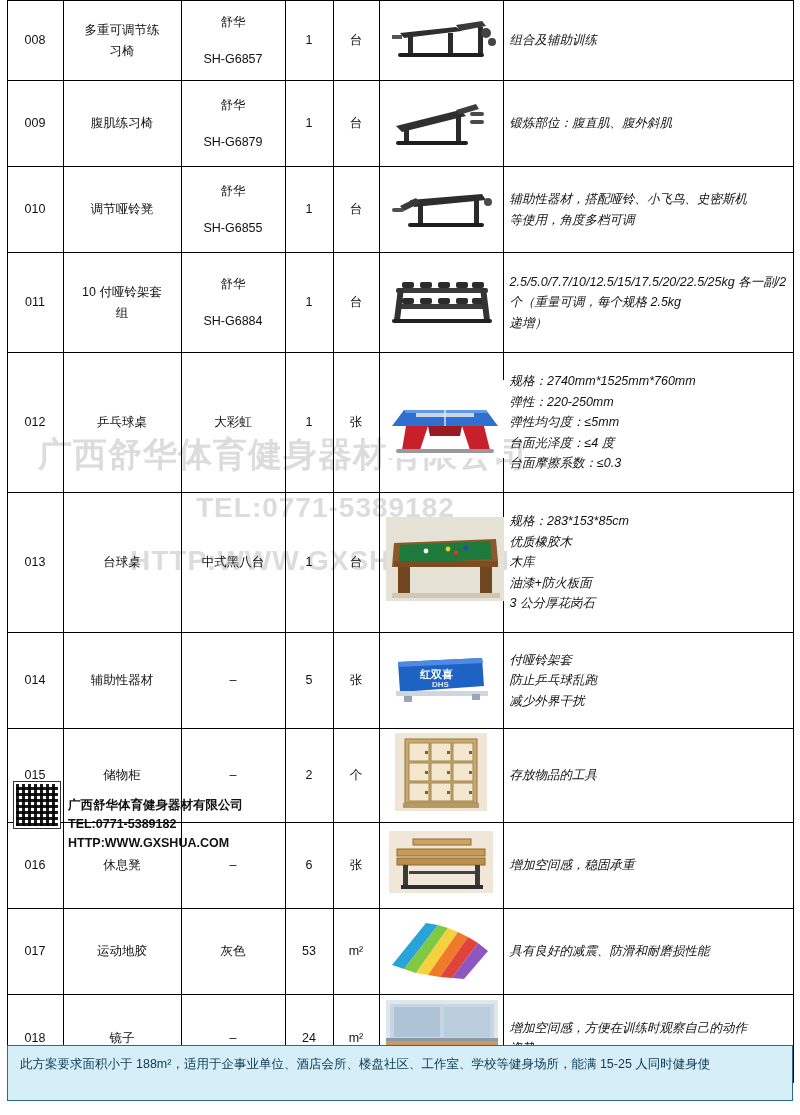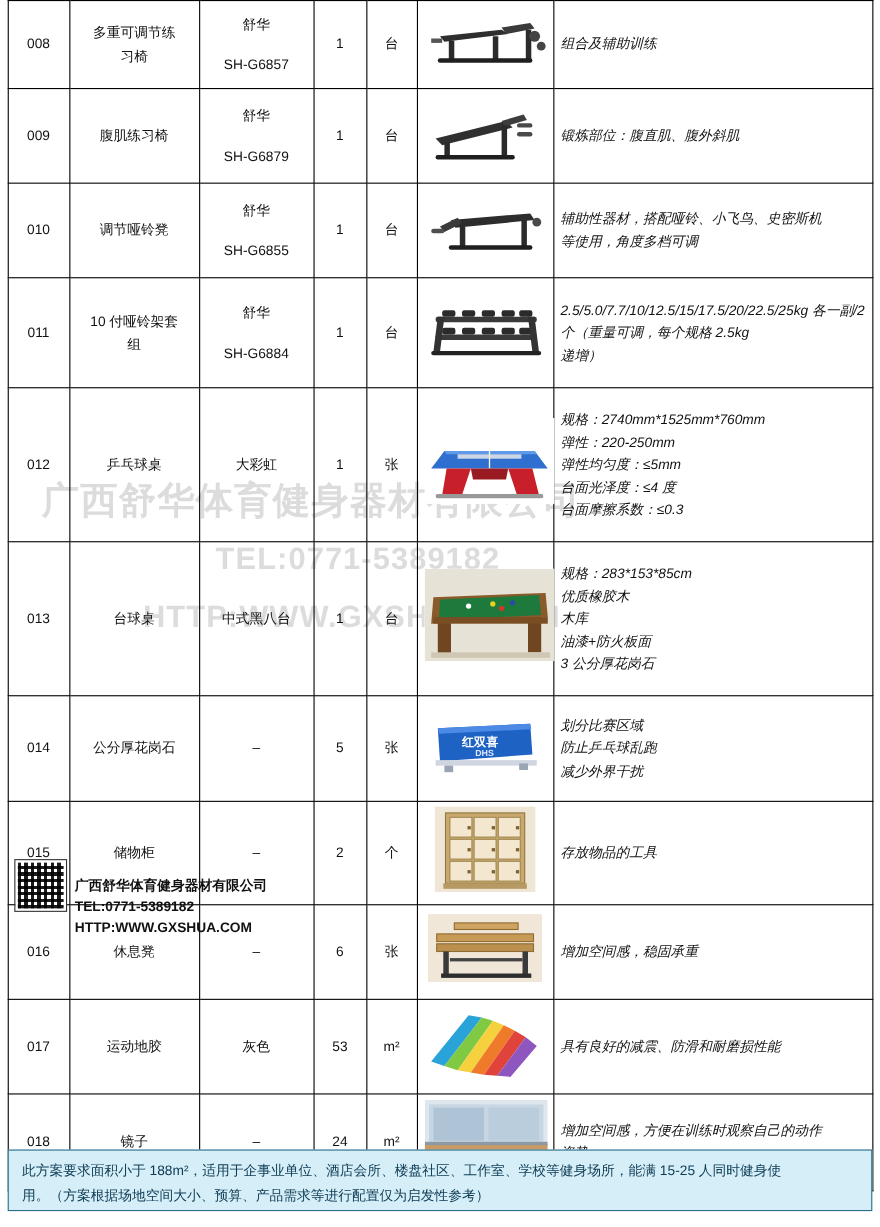--- a/index.html
+++ b/index.html
@@ -344,21 +344,21 @@
           <span class="desc-line">优质橡胶木</span>
           <span class="desc-line">木库</span>
           <span class="desc-line">油漆+防火板面</span>
           <span class="desc-line">3 公分厚花岗石</span>
         </td>
       </tr>
 
       <tr style="height:96px;">
         <td class="no">014</td>
         <td class="name">
-          <span class="name-line">公分厚花岗石</span>
+          <span class="name-line">辅助性器材</span>
         </td>
         <td class="brand">
           <span class="brand-line">–</span>
         </td>
         <td class="qty">5</td>
         <td class="unit">张</td>
         <td class="img">
           <span class="pic p-barrier">
             <svg width="112" height="62" viewBox="0 0 112 62">
               <rect x="0" y="0" width="112" height="62" fill="#ffffff"></rect>
@@ -366,21 +366,21 @@
               <path d="M12 16 L96 12 L97 17 L13 21 Z" fill="#4c8ae6"></path>
               <text x="34" y="32" font-family="Liberation Sans, sans-serif" font-size="11" font-weight="bold" fill="#ffffff">红双喜</text>
               <text x="46" y="41" font-family="Liberation Sans, sans-serif" font-size="8" font-weight="bold" fill="#dce9ff">DHS</text>
               <rect x="10" y="45" width="92" height="5" fill="#cfd6e0"></rect>
               <rect x="18" y="50" width="8" height="6" fill="#9aa4b2"></rect>
               <rect x="86" y="48" width="8" height="6" fill="#9aa4b2"></rect>
             </svg>
           </span>
         </td>
         <td class="desc">
-          <span class="desc-line">划分比赛区域</span>
+          <span class="desc-line">付哑铃架套</span>
           <span class="desc-line">防止乒乓球乱跑</span>
           <span class="desc-line">减少外界干扰</span>
         </td>
       </tr>
 
       <tr style="height:92px;">
         <td class="no">015</td>
         <td class="name">
           <span class="name-line">储物柜</span>
         </td>
@@ -528,16 +528,15 @@
     <div class="qr"></div>
     <div class="contact-lines">
       <div>广西舒华体育健身器材有限公司</div>
       <div>TEL:0771-5389182</div>
       <div>HTTP:WWW.GXSHUA.COM</div>
     </div>
   </div>
 
   <div class="footer">
     <div>此方案要求面积小于 188m²，适用于企事业单位、酒店会所、楼盘社区、工作室、学校等健身场所，能满 15-25 人同时健身使</div>
-    <div>用。（方案根据场地空间大小、预算、产品需求等进行配置仅为启发性参考）</div>
   </div>
 
 </div>
 
 </body></html>

